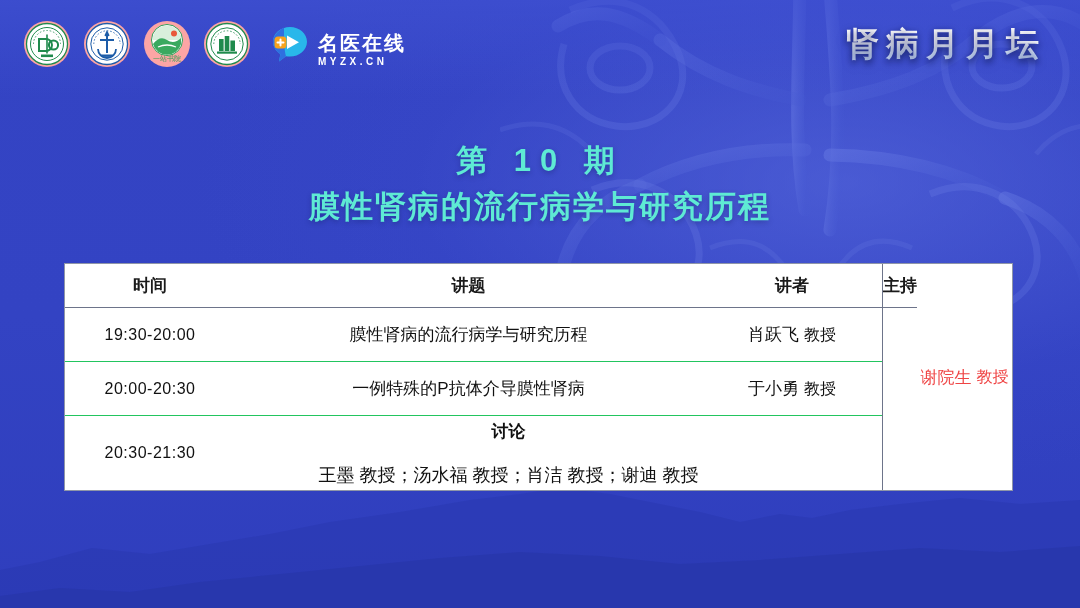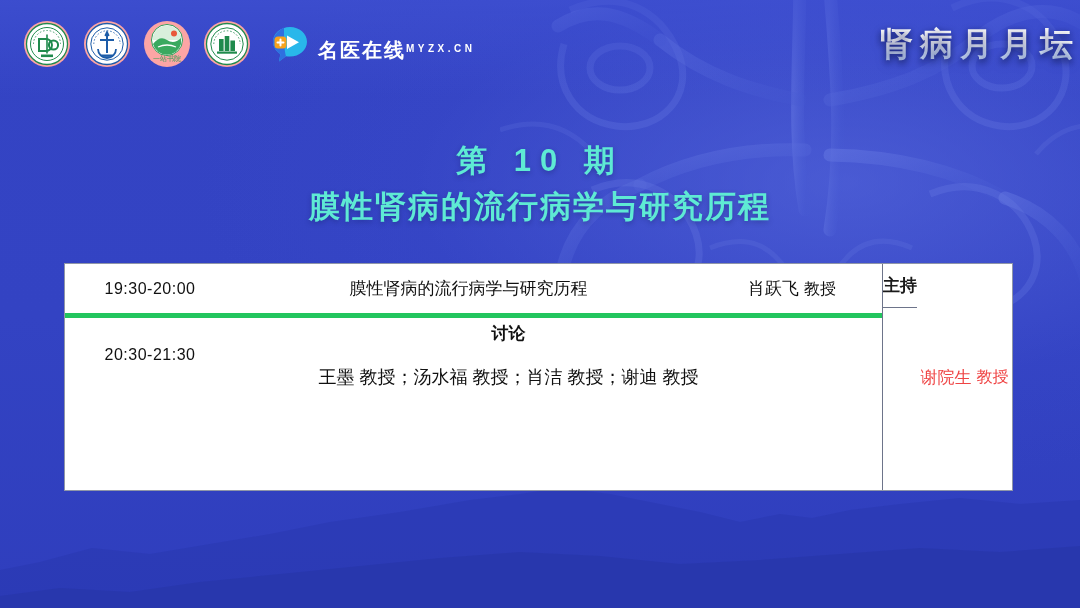--- a/index.html
+++ b/index.html
@@ -88,40 +88,41 @@
     gap: 8px;
     margin-left: 6px;
   }
   .myzx-mark {
     width: 40px; height: 40px;
     position: relative;
     flex: 0 0 auto;
   }
   .myzx-text {
     display: flex;
-    flex-direction: row;
+    flex-direction: column;
     justify-content: flex-end;
     line-height: 1;
     margin-top: 12px;
   }
   .myzx-cn {
     color: #ffffff;
     font-size: 20px;
     font-weight: 700;
     letter-spacing: 2px;
   }
   .myzx-en {
     color: #ffffff;
     font-size: 10px;
     font-weight: 700;
     letter-spacing: 3.5px;
     margin-top: 4px;
   }
 
   .brand-title {
+    padding-right: 34px;
     font-size: 33px;
     font-weight: 700;
     letter-spacing: 7px;
     background: linear-gradient(180deg, #ffffff 0%, #ffffff 42%, #cfe0f8 72%, #b9cdf2 100%);
     -webkit-background-clip: text;
     background-clip: text;
     color: transparent;
     -webkit-text-fill-color: transparent;
     text-shadow: 0 3px 6px rgba(20,28,90,0.45);
     filter: drop-shadow(0 2px 3px rgba(18,26,85,0.5));
@@ -198,21 +199,21 @@
     border-bottom: 1px solid #6d748a;
     box-sizing: border-box;
     color: #1a1a1a;
     font-size: 17px;
     font-weight: 700;
   }
 
   .row {
     display: flex;
     align-items: center;
-    border-bottom: 5px solid #22c55e;
+    border-bottom: 1px solid #22c55e;
     box-sizing: border-box;
     color: #111111;
   }
   .row.r1 { height: 54px; }
   .row.r2 { height: 54px; }
   .row.r3 { height: 74px; border-bottom: none; }
 
   .c-time {
     flex: 0 0 170px;
     text-align: center;
@@ -384,29 +385,41 @@
 
   <div class="titles">
     <div class="title-issue">第 10 期</div>
     <div class="title-main">膜性肾病的流行病学与研究历程</div>
   </div>
 
   <div class="schedule">
 
     <div class="sched-left">
 
+      <div class="hrow">
+        <div class="hcell-time">时间</div>
+        <div class="hcell-topic">讲题</div>
+        <div class="hcell-speaker">讲者</div>
+      </div>
 
       <div class="row r1">
         <div class="c-time">19:30-20:00</div>
         <div class="c-topic">膜性肾病的流行病学与研究历程</div>
         <div class="c-speaker">
           <span>肖跃飞</span><span class="rank">教授</span>
         </div>
       </div>
 
+      <div class="row r2">
+        <div class="c-time">20:00-20:30</div>
+        <div class="c-topic">一例特殊的P抗体介导膜性肾病</div>
+        <div class="c-speaker">
+          <span>于小勇</span><span class="rank">教授</span>
+        </div>
+      </div>
 
       <div class="row r3">
         <div class="c-time">20:30-21:30</div>
         <div class="disc-wrap">
           <div class="disc-title">讨论</div>
           <div class="disc-people">王墨 教授；汤水福 教授；肖洁 教授；谢迪 教授</div>
         </div>
       </div>
     </div>
 

